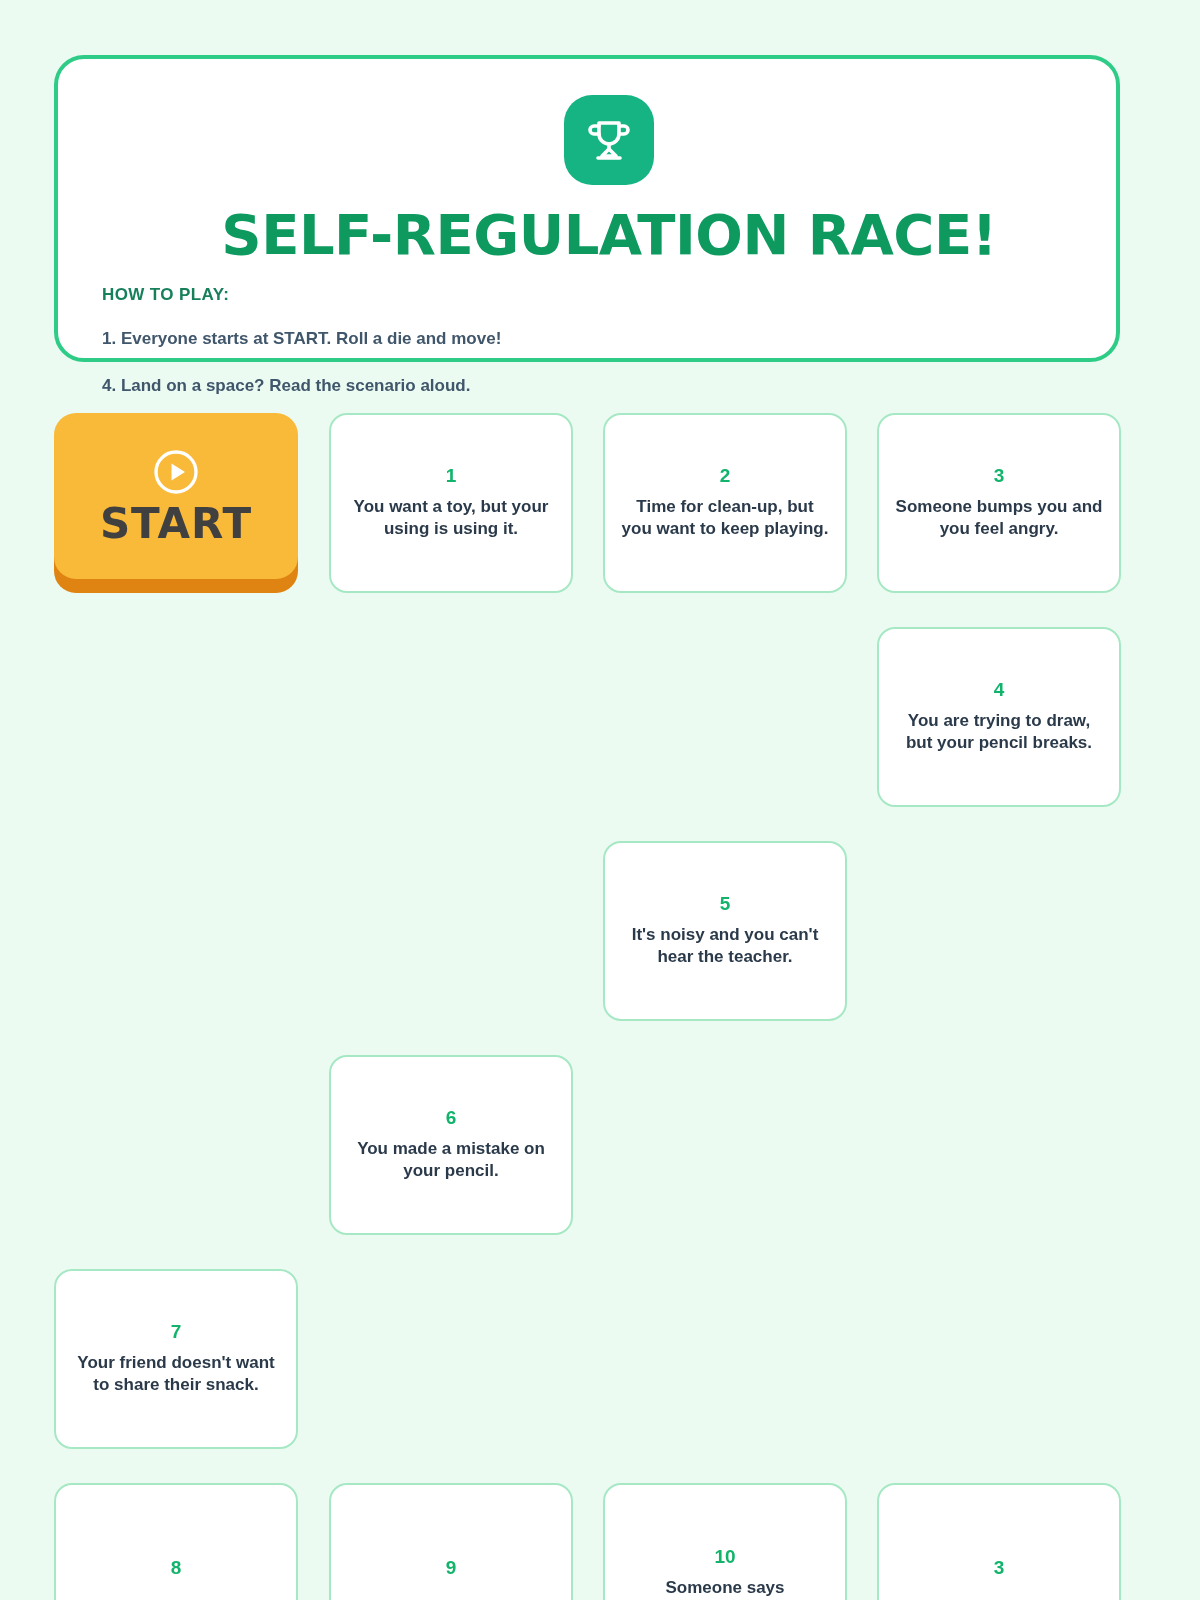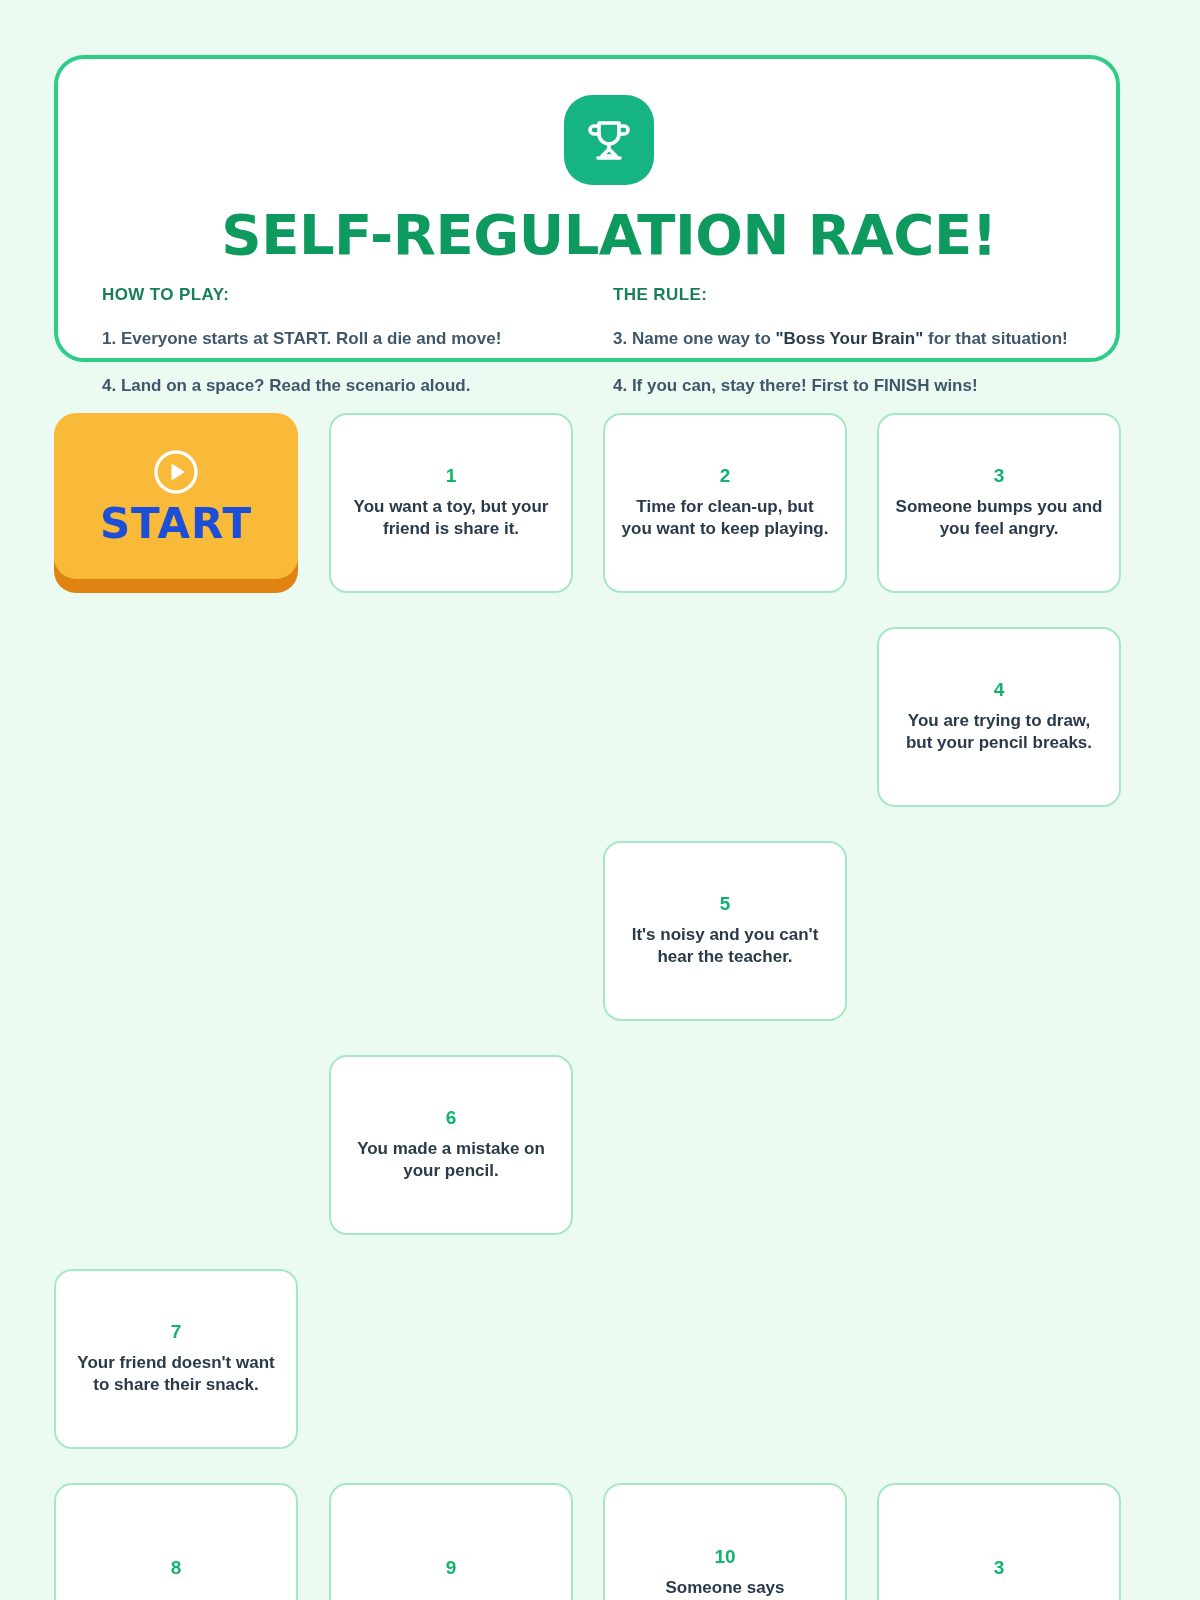--- a/index.html
+++ b/index.html
@@ -139,21 +139,21 @@
     border-radius: 22px;
     display: flex;
     flex-direction: column;
     align-items: center;
     justify-content: center;
     gap: 6px;
   }
   .start-label {
     font-size: 42px;
     font-weight: 800;
-    color: #1d4ed8;
+    color: #404040;
     letter-spacing: 1px;
     line-height: 1;
     font-family: "DejaVu Sans", sans-serif;
   }
   .play-icon svg { display: block; }
 </style>
 </head>
 <body>
 
 <div class="header-panel">
@@ -175,25 +175,20 @@
   </div>
 
   <div class="header-cols">
 
     <div class="header-col">
       <div class="col-heading">HOW TO PLAY:</div>
       <div class="col-line">1. Everyone starts at START. Roll a die and move!</div>
       <div class="col-line">4. Land on a space? Read the scenario aloud.</div>
     </div>
 
-    <div class="header-col right">
-      <div class="col-heading">THE RULE:</div>
-      <div class="col-line">3. Name one way to <b>"Boss Your Brain"</b> for that situation!</div>
-      <div class="col-line">4. If you can, stay there! First to FINISH wins!</div>
-    </div>
 
   </div>
 </div>
 
 <div class="board">
 
   <div class="start-tile">
     <div class="start-shadow"></div>
     <div class="start-face">
       <span class="play-icon">
@@ -201,21 +196,21 @@
           <circle cx="25" cy="25" r="20" fill="none" stroke="#FFFFFF" stroke-width="3.4"></circle>
           <path d="M20.5 16.5 L34 25 L20.5 33.5 Z" fill="#FFFFFF"></path>
         </svg>
       </span>
       <span class="start-label">START</span>
     </div>
   </div>
 
   <div class="space" style="left:329px; top:413px; width:244px; height:180px;">
     <div class="space-num">1</div>
-    <div class="space-text">You want a toy, but your friend is share it.</div>
+    <div class="space-text">You want a toy, but your using is using it.</div>
   </div>
 
   <div class="space" style="left:603px; top:413px; width:244px; height:180px;">
     <div class="space-num">2</div>
     <div class="space-text">Time for clean-up, but you want to keep playing.</div>
   </div>
 
   <div class="space" style="left:877px; top:413px; width:244px; height:180px;">
     <div class="space-num">3</div>
     <div class="space-text">Someone bumps you and you feel angry.</div>

